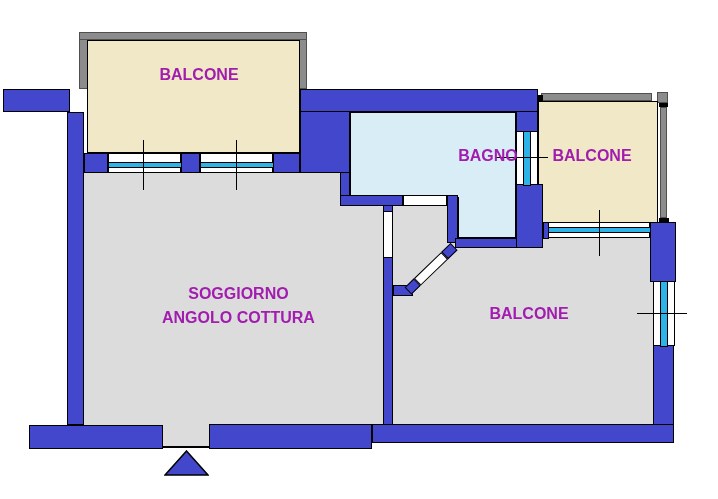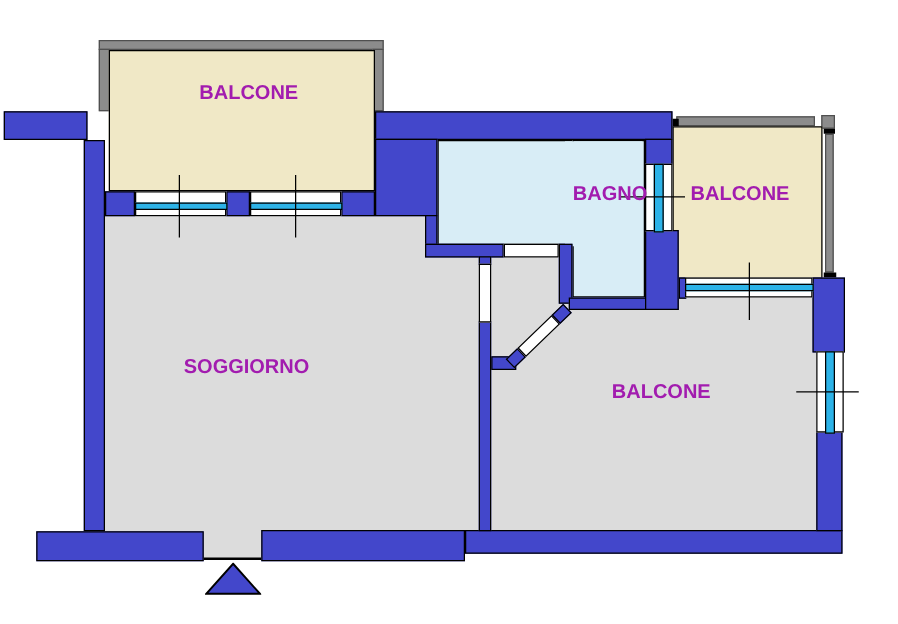--- a/index.html
+++ b/index.html
@@ -104,18 +104,19 @@
   <div class="dim" style="left:599px;top:210px;width:1px;height:46px;"></div>
   <div class="dim" style="left:637px;top:313px;width:50px;height:1px;"></div>
 
   <svg class="abs" style="left:164px;top:450px;" width="45" height="26">
     <polygon points="22.5,1 44,25 1,25" fill="#4347cb" stroke="#000" stroke-width="1.5"></polygon>
   </svg>
 
   <div class="lbl ctr" style="left:199px;top:66px;">BALCONE</div>
   <div class="lbl ctr" style="left:452px;top:147px;margin-left:36px;">BAGNO</div>
   <div class="lbl ctr" style="left:592px;top:147px;">BALCONE</div>
-  <div class="lbl" style="left:147px;top:282px;line-height:24px;text-align:center;">
+  <div class="lbl" style="left:162px;top:282px;line-height:24px;text-align:center;">
     <span style="display:block;">SOGGIORNO</span>
+    <span style="display:block;">ANGOLO COTTURA</span>
   </div>
   <div class="lbl ctr" style="left:529px;top:305px;">BALCONE</div>
 
 </div>
 
 </body></html>

